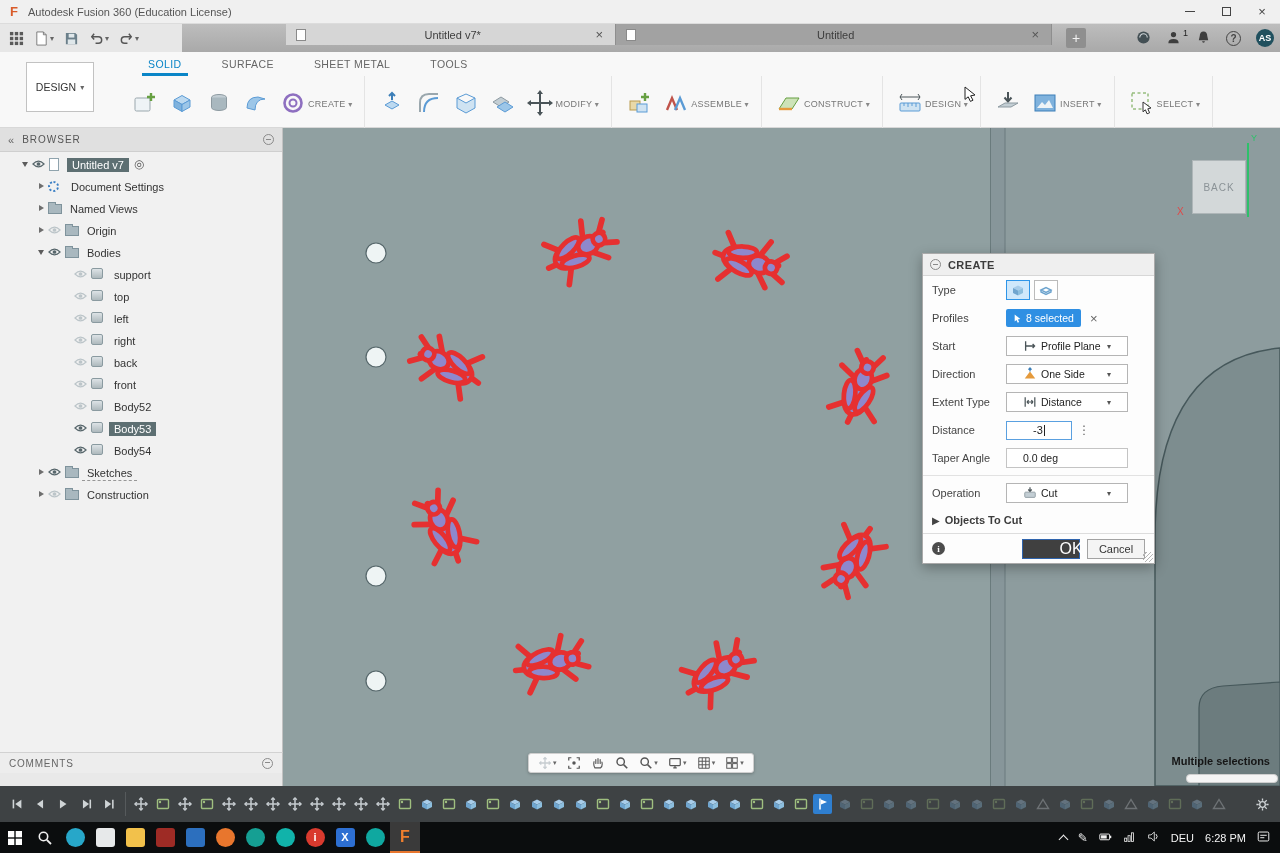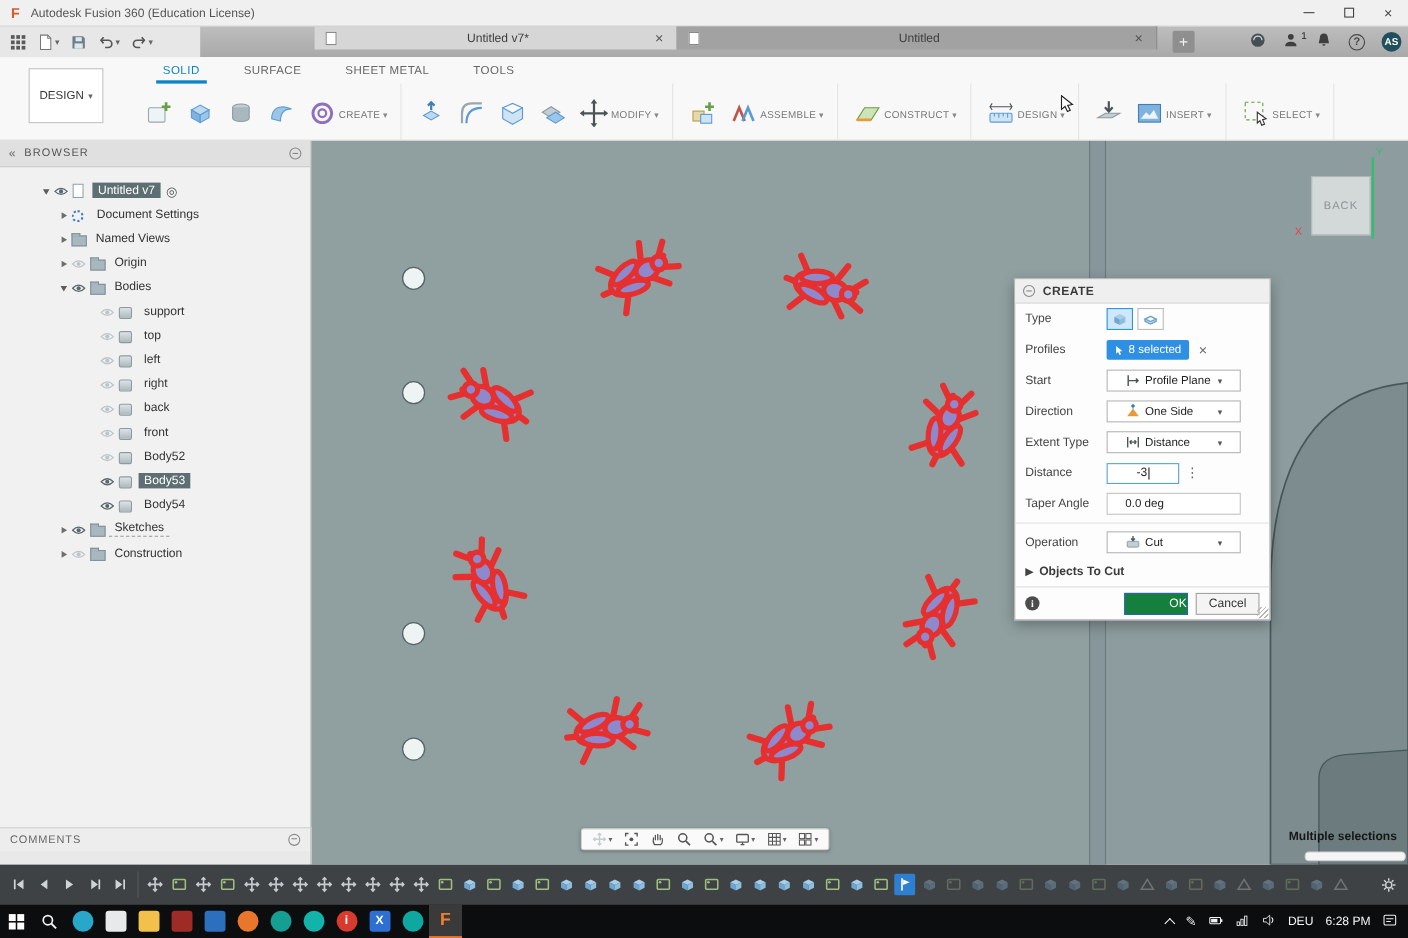--- a/index.html
+++ b/index.html
@@ -52,21 +52,21 @@
   .rlabel::after{content:" ▾";font-size:8px;color:#888;}
 
   
   #browser{position:absolute;left:0;top:128px;width:283px;height:624px;background:#f1f1f1;border-right:1px solid #c2c2c2;overflow:hidden;}
   #browser-header{height:24px;background:#e0e0e0;display:flex;align-items:center;padding:0 8px;border-bottom:1px solid #cfcfcf;}
   #browser-collapse{color:#666;font-size:11px;margin-right:8px;}
   #browser-title{font-size:10px;color:#555;letter-spacing:1px;flex:1;}
   .cminus{width:11px;height:11px;border:1.2px solid #8a8a8a;border-radius:50%;position:relative;flex:0 0 11px;}
   .cminus::after{content:"";position:absolute;left:2px;right:2px;top:3.6px;border-top:1.4px solid #8a8a8a;}
   #tree{padding-top:6px;}
-  .brow{height:22px;display:flex;align-items:flex-end;margin-left:17px;}
+  .brow{height:22px;display:flex;align-items:flex-start;}
   .brow.l0{padding-left:20px;}
   .brow.l1{padding-left:36px;}
   .brow.l2{padding-left:62px;}
   .tri{width:12px;height:12px;position:relative;flex:0 0 12px;}
   .tri.right::before{content:"";position:absolute;left:3px;top:2.5px;border-left:5px solid #6e6e6e;border-top:3.5px solid transparent;border-bottom:3.5px solid transparent;}
   .tri.down::before{content:"";position:absolute;left:2px;top:4px;border-top:5px solid #5c5c5c;border-left:3.5px solid transparent;border-right:3.5px solid transparent;}
   .eye{flex:0 0 17px;height:12px;color:#58676c;display:flex;align-items:center;}
   .eye svg{width:13px;height:10px;display:none;}
   .eye.on svg{display:block;}
   .eye.off{color:#bcc5c9;}
@@ -119,21 +119,21 @@
   .numinput{width:66px;height:19px;border:1px solid #5aa0e0;background:#fff;display:flex;align-items:center;justify-content:center;font-size:11px;color:#222;}
   .caret{display:inline-block;width:0;height:11px;border-left:1px solid #222;margin-left:1px;}
   .spindots{margin-left:6px;color:#666;font-size:12px;}
   .dsep{border-top:1px solid #e2e2e2;margin:3px 0;}
   #objects-row{height:26px;display:flex;align-items:center;padding:0 9px;gap:5px;}
   #objects-row .otri{color:#444;font-size:10px;}
   #objects-row .olabel{font-size:11px;font-weight:bold;color:#3c3c3c;}
   #dlg-footer{height:30px;border-top:1px solid #ddd;display:flex;align-items:center;padding:0 9px;}
   #info-icon{width:13px;height:13px;border-radius:50%;background:#4c4c4c;color:#fff;font-size:9px;font-weight:bold;display:flex;align-items:center;justify-content:center;font-family:"Liberation Serif",serif;}
   #dlg-footer .btns{margin-left:auto;display:flex;gap:7px;}
-  .okbtn{width:58px;height:20px;background:#15803d;border:1px solid #2f64ad;color:#fff;font-size:11px;display:flex;align-items:center;justify-content:center;padding-left:40px;}
+  .okbtn{width:58px;height:20px;background:#404040;border:1px solid #2f64ad;color:#fff;font-size:16px;display:flex;align-items:center;justify-content:center;padding-left:40px;}
   .cancelbtn{width:58px;height:20px;background:#f4f4f4;border:1px solid #a3a3a3;color:#333;font-size:11px;display:flex;align-items:center;justify-content:center;}
 
   
   #commentsbar{position:absolute;left:0;top:752px;width:283px;height:21px;background:#ededed;border-top:1px solid #d2d2d2;border-right:1px solid #c2c2c2;display:flex;align-items:center;padding:0 9px;}
   #commentsbar .clabel{font-size:10px;color:#666;letter-spacing:.8px;flex:1;}
   #left-filler{position:absolute;left:0;top:773px;width:283px;height:13px;background:#e9e9e9;border-right:1px solid #c2c2c2;}
   #navbar{position:absolute;left:528px;top:753px;width:226px;height:20px;background:#fafafa;border:1px solid #cfcfcf;border-radius:3px;display:flex;align-items:center;justify-content:space-around;padding:0 4px;z-index:20;box-shadow:0 1px 3px rgba(0,0,0,.25);}
   .nvic{display:flex;align-items:center;color:#555;}
   .nvic svg{width:14px;height:14px;}
   .nvic .qcaret{font-size:7px;margin-left:1px;}

